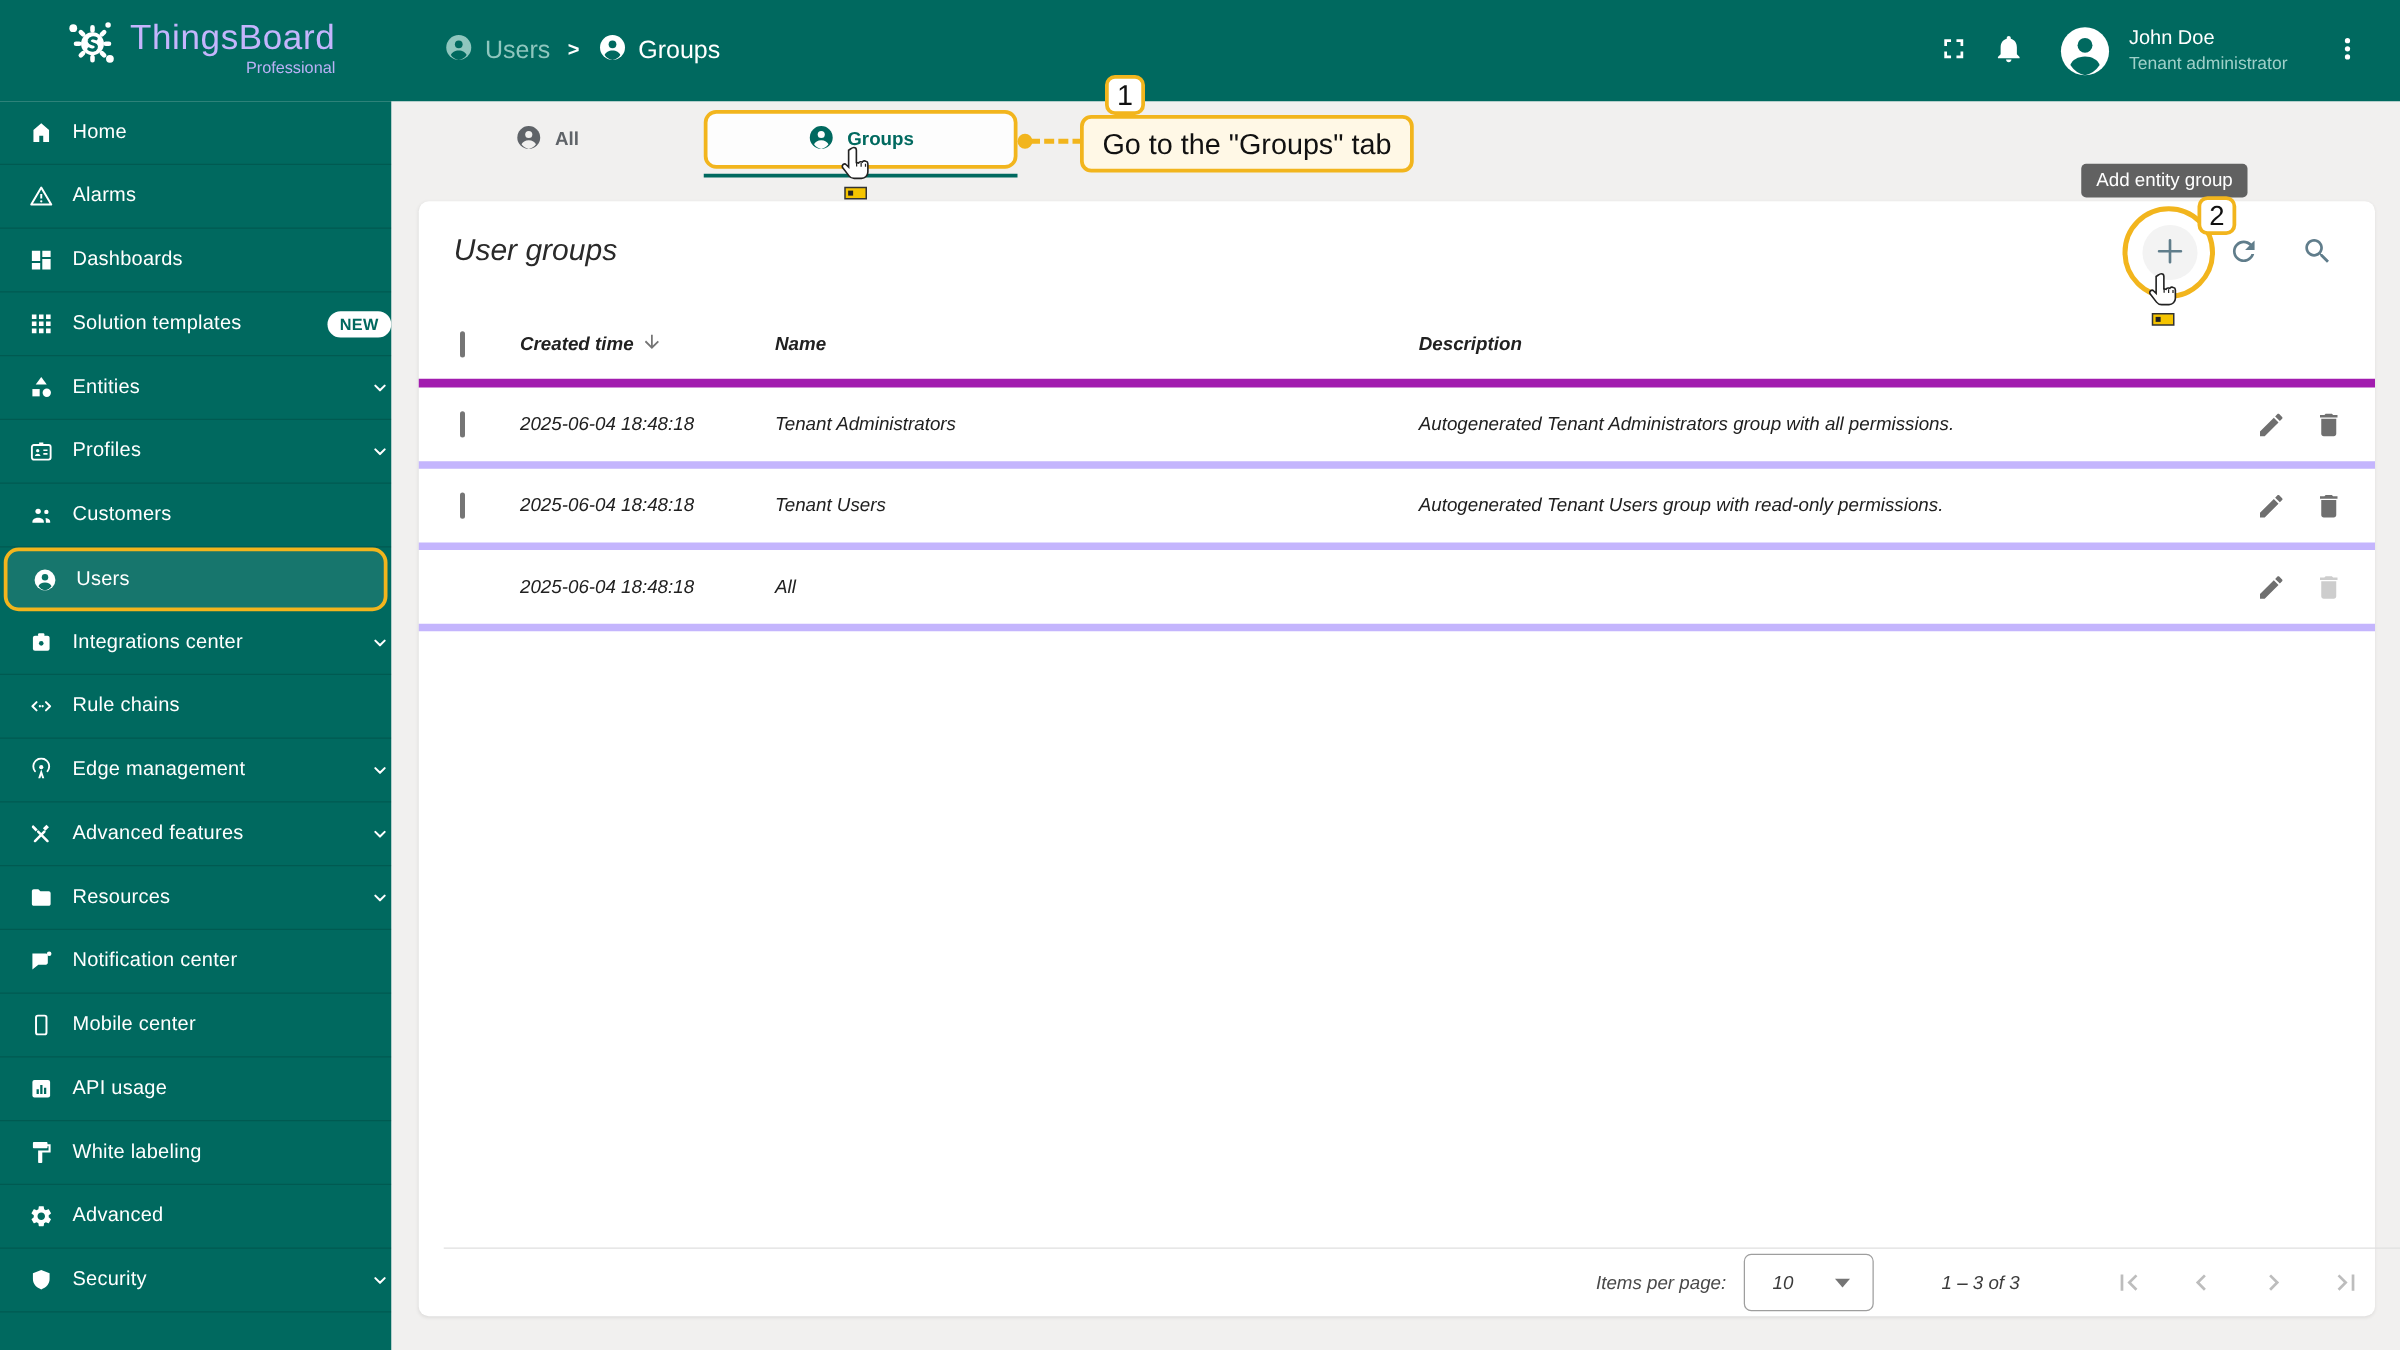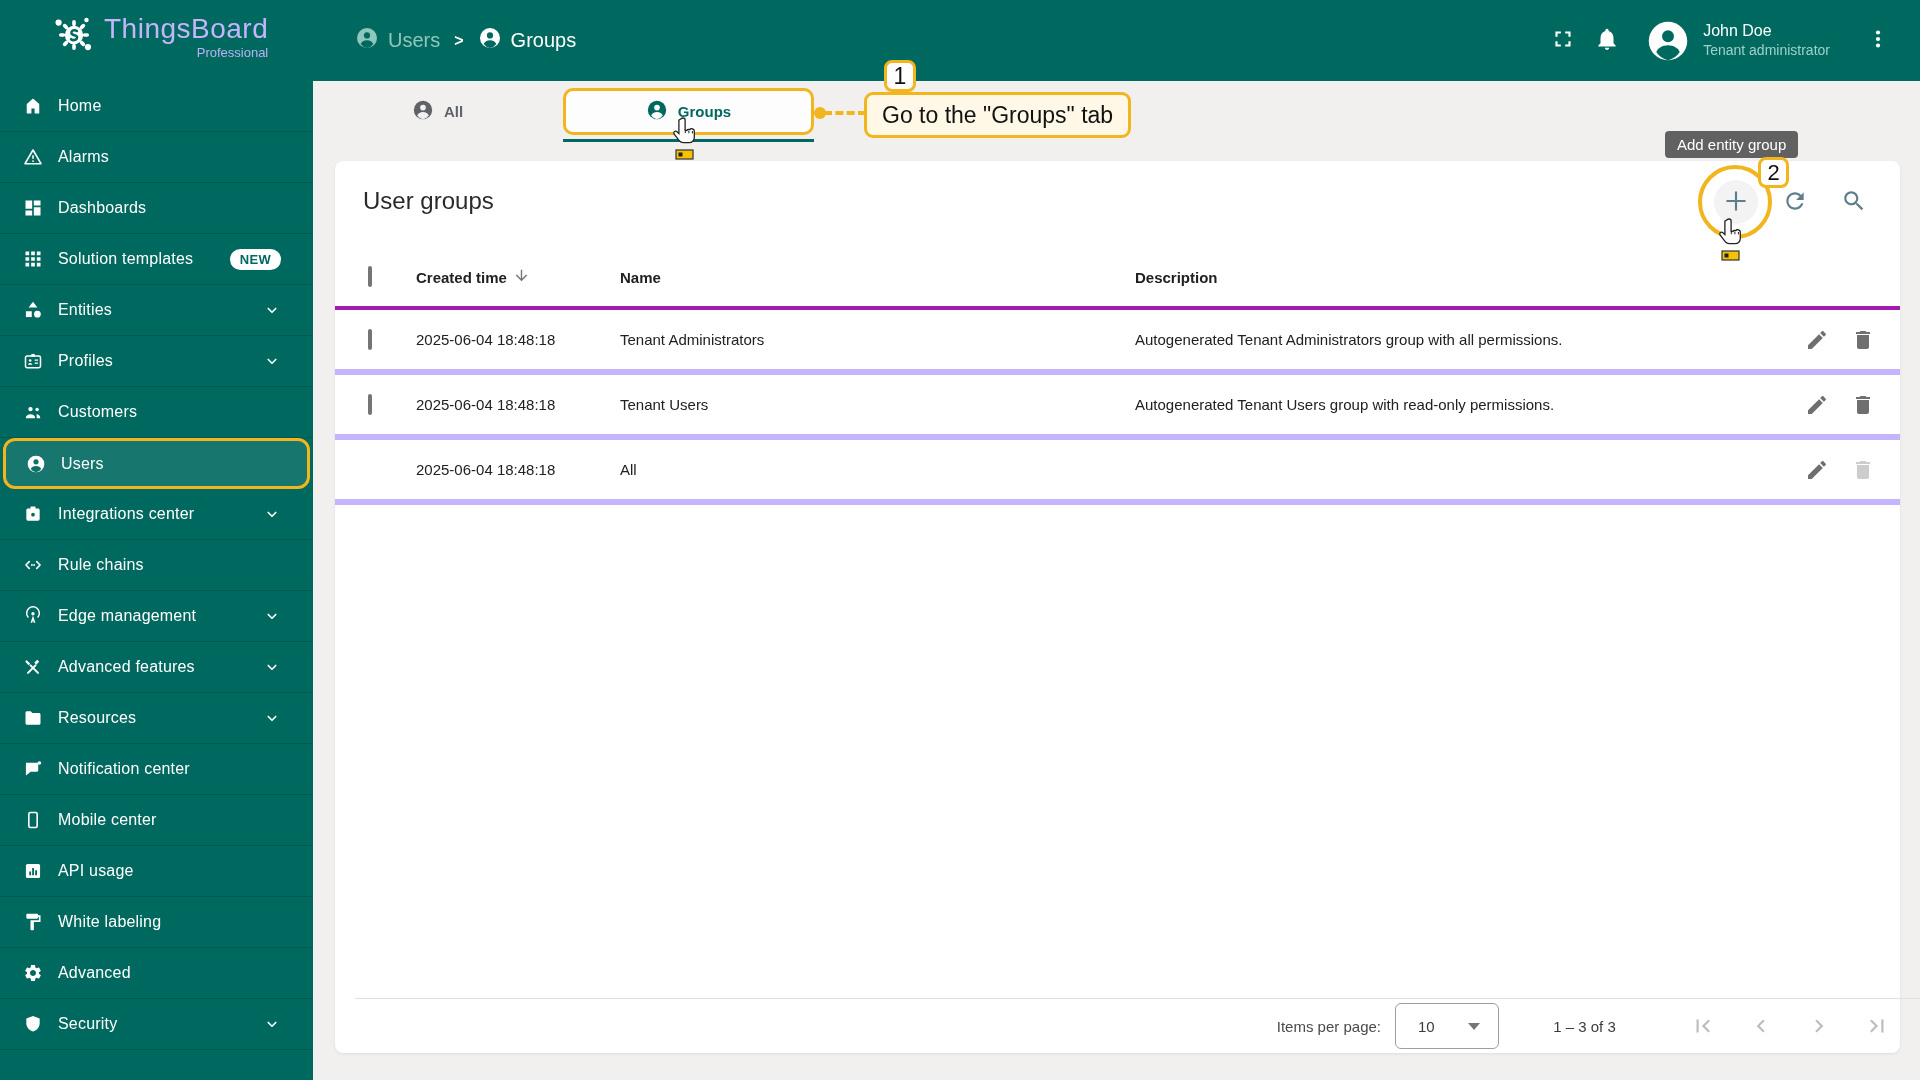--- a/index.html
+++ b/index.html
@@ -20,42 +20,42 @@
   .crumb-sep { color:#fff; font-size:16px; font-weight:700; }
   .top-actions { position:absolute; right:20px; top:0; height:81px; display:flex; align-items:center; }
   .icon-btn { width:44px; height:44px; border:none; background:transparent; display:flex; align-items:center; justify-content:center; cursor:pointer; }
   .avatar { width:42px; height:42px; border-radius:50%; margin:0 14px 0 18px; }
   .user-block { margin-right:26px; }
   .user-name { color:#fff; font-size:16px; font-weight:500; line-height:20px; }
   .user-role { color:#9fd0c9; font-size:14px; line-height:19px; }
 
   
   .sidebar { position:absolute; left:0; top:81px; width:313px; height:999px; background:#00695f; z-index:4; }
-  .nav-item { height:51px; display:flex; align-items:center; padding:0 32px 0 23px; gap:15px; color:#fff; cursor:pointer; border-bottom:1px solid rgba(0,0,0,.14); }
+  .nav-item { height:51px; display:flex; align-items:center; padding:0 0 0 23px; gap:15px; color:#fff; cursor:pointer; border-bottom:1px solid rgba(0,0,0,.14); }
   .nav-label { font-size:16px; font-weight:500; letter-spacing:.2px; white-space:nowrap; }
   .nav-icon { width:20px; height:20px; flex:0 0 20px; display:flex; }
   .nav-chevron { margin-left:auto; width:18px; height:18px; display:flex; }
   .nav-badge { margin-left:auto; background:#fff; color:#00695f; font-size:13px; font-weight:700; padding:3px 10px; border-radius:12px; letter-spacing:.3px; }
   .nav-item.active { border:3px solid #F2B51D; border-radius:12px; background:rgba(255,255,255,.09); margin:0 3px; padding-left:20px; height:51px; }
 
   
   .main { position:absolute; left:313px; top:81px; width:1607px; height:999px; background:#f1f0ef; }
   .tab { position:absolute; top:7px; height:47px; display:flex; align-items:center; justify-content:center; gap:10px; font-size:15px; font-weight:600; cursor:pointer; }
   .tab-all { left:47px; width:155px; color:#5f6368; }
   .tab-groups { left:250px; width:251px; color:#00695f; border:3px solid #F2B51D; border-radius:10px; background:#fdfdfd; }
   .tab-underline { position:absolute; left:250px; top:58px; width:251px; height:3px; background:#00695f; }
 
-  .card { position:absolute; left:22px; top:80px; width:1565px; height:892px; background:#fff; border-radius:8px; box-shadow:0 1px 3px rgba(0,0,0,.08); }
+  .card { position:absolute; left:22px; top:80px; width:1565px; height:892px; background:#fff; border-radius:8px; box-shadow:0 1px 3px rgba(0,0,0,.08);font-style:italic; }
   .card-title { position:absolute; left:28px; top:26px; font-size:24px; color:#2a2a2a; font-weight:400; }
   .card-toolbar { position:absolute; right:24px; top:19px; display:flex; gap:15px; }
   .tool-btn { width:44px; height:44px; border:none; background:transparent; border-radius:50%; display:flex; align-items:center; justify-content:center; cursor:pointer; }
   .tool-btn.add { width:44px; height:44px; background:#f3f3f3; }
 
   .grid-row { display:grid; grid-template-columns:48px 204px 515px 1fr 130px; align-items:center; padding-left:33px; padding-right:10px; }
-  .thead { position:absolute; left:0; top:87px; width:100%; height:62px; border-bottom:4px solid #a21caf; }
+  .thead { position:absolute; left:0; top:87px; width:100%; height:62px; border-bottom:7px solid #a21caf; }
   .th { font-size:15px; font-weight:700; color:#212121; display:flex; align-items:center; gap:6px; }
   .trow { position:absolute; left:0; width:100%; height:65px; border-bottom:6px solid #c4b5fd; cursor:pointer; }
   .td-time { font-size:15px; font-weight:500; color:#212121; }
   .td-name { font-size:15px; font-weight:500; color:#212121; }
   .td-desc { font-size:15px; color:#212121; }
   .cbx { width:19px; height:19px; border:2px solid #757575; border-radius:2px; background:#fff; cursor:pointer; }
   .row-actions { display:flex; gap:20px; justify-content:flex-end; padding-right:14px; }
   .act-btn { width:26px; height:26px; border:none; background:transparent; cursor:pointer; display:flex; align-items:center; justify-content:center; }
 
   .paginator { position:absolute; left:0; bottom:0; width:100%; height:55px; border-top:1px solid #e0e0e0; display:flex; align-items:center; justify-content:flex-end; padding-right:14px; color:#3c3c3c;margin-left:20px; }

